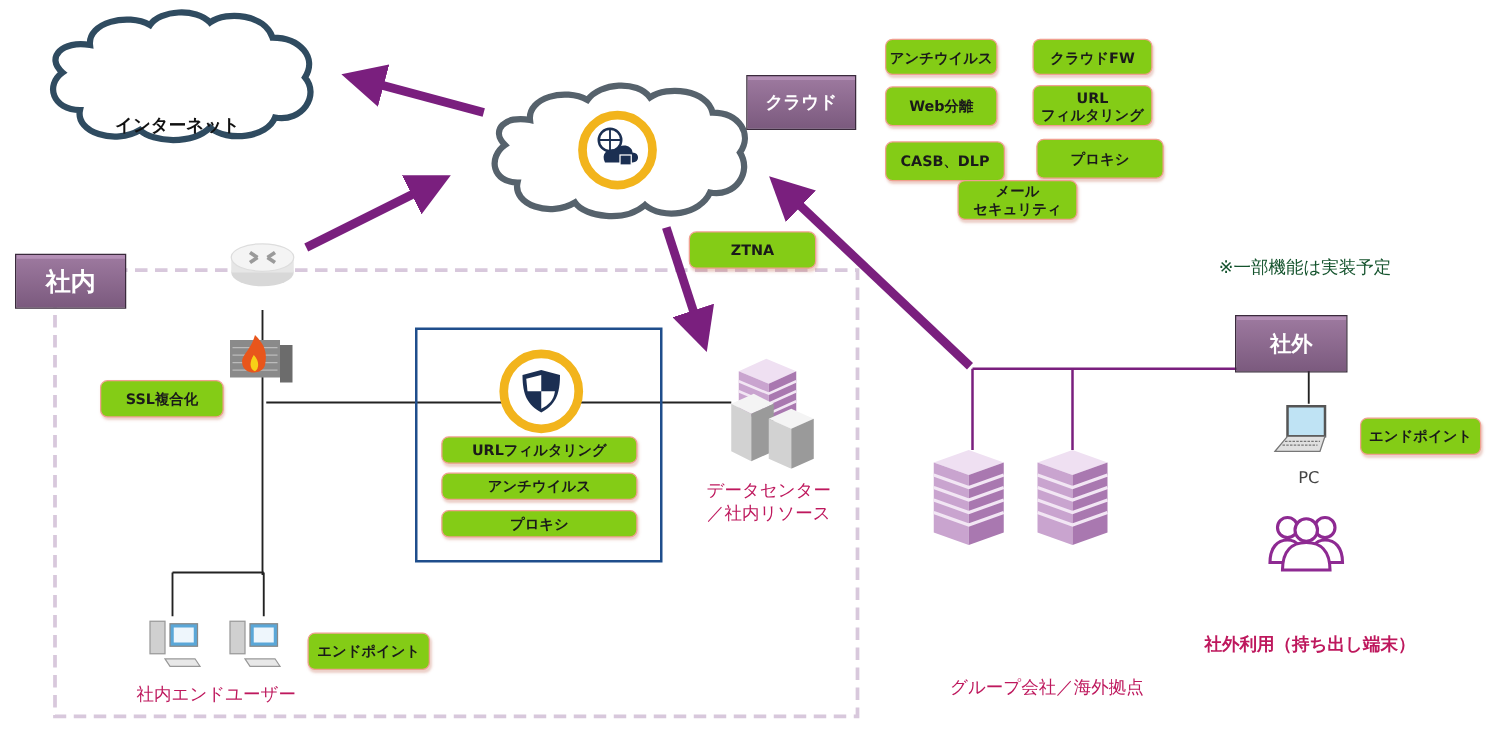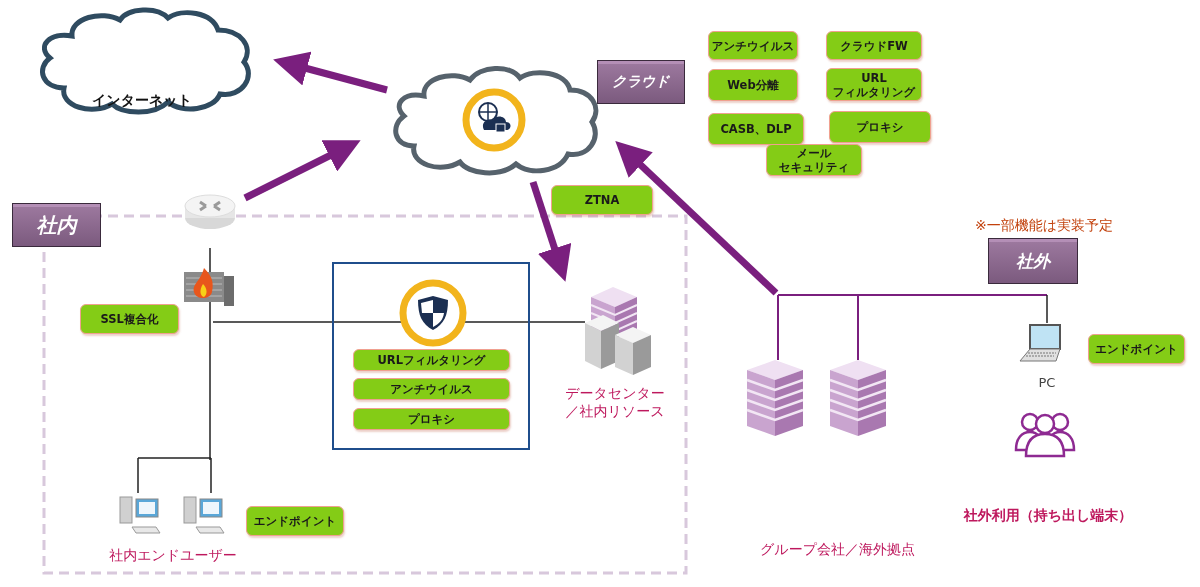--- a/index.html
+++ b/index.html
@@ -7,23 +7,23 @@
          font-family:"DejaVu Sans", sans-serif; color:#111; }
   .abs { position:absolute; }
   svg.layer { position:absolute; left:0; top:0; }
   .tag { position:absolute; background:#84cc16; border:1.5px solid #f0a090;
          border-radius:6px; box-shadow:1px 2px 2px rgba(200,120,100,.35);
          font-size:11.5px; font-weight:bold; color:#1a1a1a; text-align:center;
          display:flex; align-items:center; justify-content:center; line-height:14px; }
   .zone { position:absolute; background:linear-gradient(#9e7aa0,#7b5a7e);
           border:1.5px solid #3a2a3c; color:#fff; font-weight:bold;
           display:flex; align-items:center; justify-content:center;
-          box-shadow:inset 0 3px 0 #b48fb6;font-style:italic; }
+          box-shadow:inset 0 3px 0 #b48fb6; }
   .label { position:absolute; font-size:14px; color:#be185d; white-space:nowrap; text-align:center; }
-  .note { position:absolute; font-size:14px; color:#c2410c; white-space:nowrap;margin-top:12px; }
+  .note { position:absolute; font-size:14px; color:#14532d; white-space:nowrap; }
   .bold { font-weight:bold;margin-top:42px; }
 </style>
 </head>
 <body>
 
 <svg class="layer" width="1200" height="587">
   <defs>
     <marker id="ah" markerWidth="5" markerHeight="5" refX="2.5" refY="2.5" orient="auto" markerUnits="strokeWidth">
       <path d="M0,0 L5,2.5 L0,5 Z" fill="#7a1f7e"></path>
     </marker>
@@ -131,21 +131,21 @@
 <svg class="abs" style="left:180px;top:493px" width="50" height="42" viewBox="0 0 50 42">
   <rect x="4" y="4" width="12" height="26" fill="#d0d0d0" stroke="#999"></rect>
   <rect x="20" y="6" width="22" height="18" fill="#5aa7d8" stroke="#888"></rect>
   <rect x="23" y="9" width="16" height="12" fill="#eef6fc"></rect>
   <path d="M16,34 L40,34 L44,40 L20,40 Z" fill="#e8e8e8" stroke="#999"></path>
 </svg>
 <div class="tag" style="left:246px;top:506px;width:96px;height:28px">エンドポイント</div>
 <div class="label" style="left:98px;top:547px;width:150px;font-size:14px">社内エンドユーザー</div>
 
 <div class="note" style="left:975px;top:205px">※一部機能は実装予定</div>
-<div class="zone" style="left:988px;top:238px;width:88px;height:44px;font-size:17px">社外</div>
+<div class="zone" style="left:988px;top:252px;width:88px;height:44px;font-size:17px">社外</div>
 
 <svg class="abs" style="left:745px;top:358px" width="60" height="80" viewBox="0 0 60 80">
   <polygon points="2,12 30,2 58,12 30,22" fill="#efe0f2"></polygon>
   <polygon points="2,12 30,22 30,78 2,68" fill="#c9a4cf"></polygon>
   <polygon points="30,22 58,12 58,68 30,78" fill="#a978b0"></polygon>
   <path d="M2,22 L30,32 L58,22 M2,32 L30,42 L58,32 M2,42 L30,52 L58,42 M2,52 L30,62 L58,52" stroke="#f2e6f4" stroke-width="2.5" fill="none"></path>
 </svg>
 <svg class="abs" style="left:828px;top:358px" width="60" height="80" viewBox="0 0 60 80">
   <polygon points="2,12 30,2 58,12 30,22" fill="#efe0f2"></polygon>
   <polygon points="2,12 30,22 30,78 2,68" fill="#c9a4cf"></polygon>

